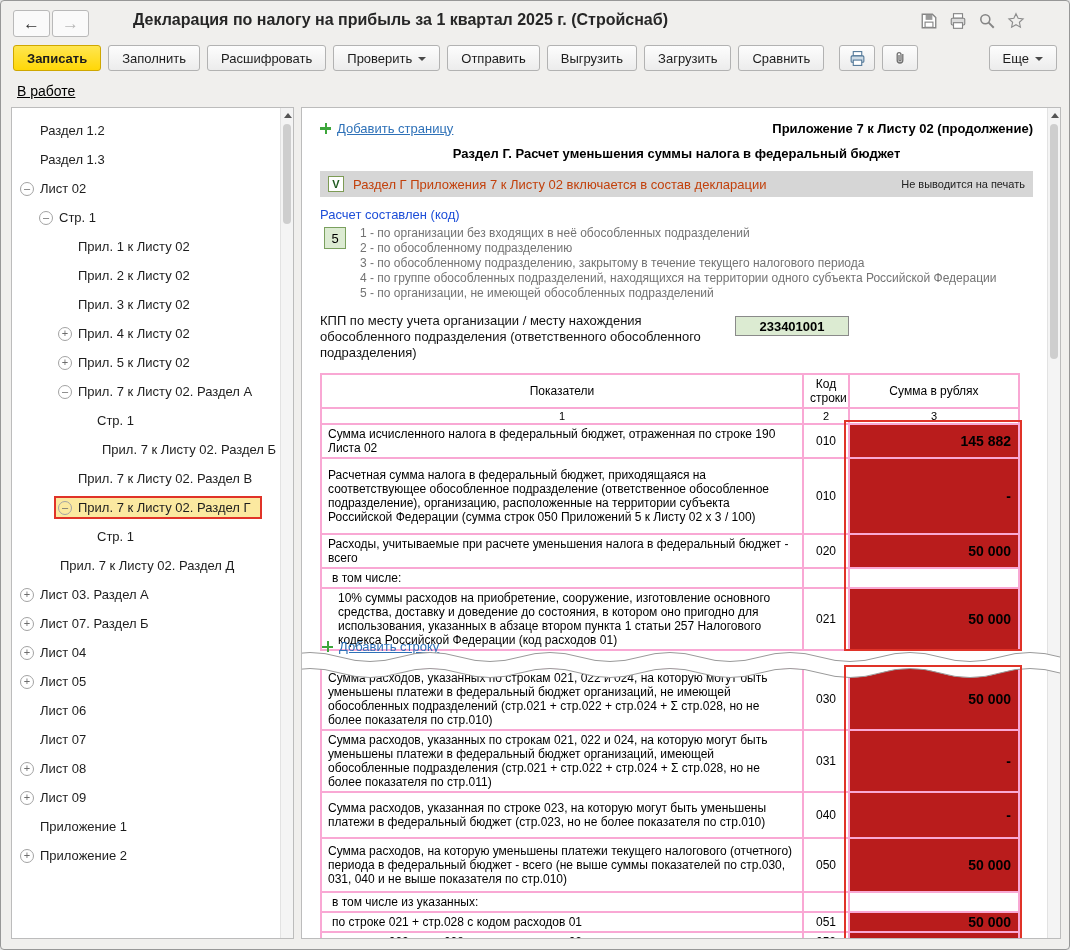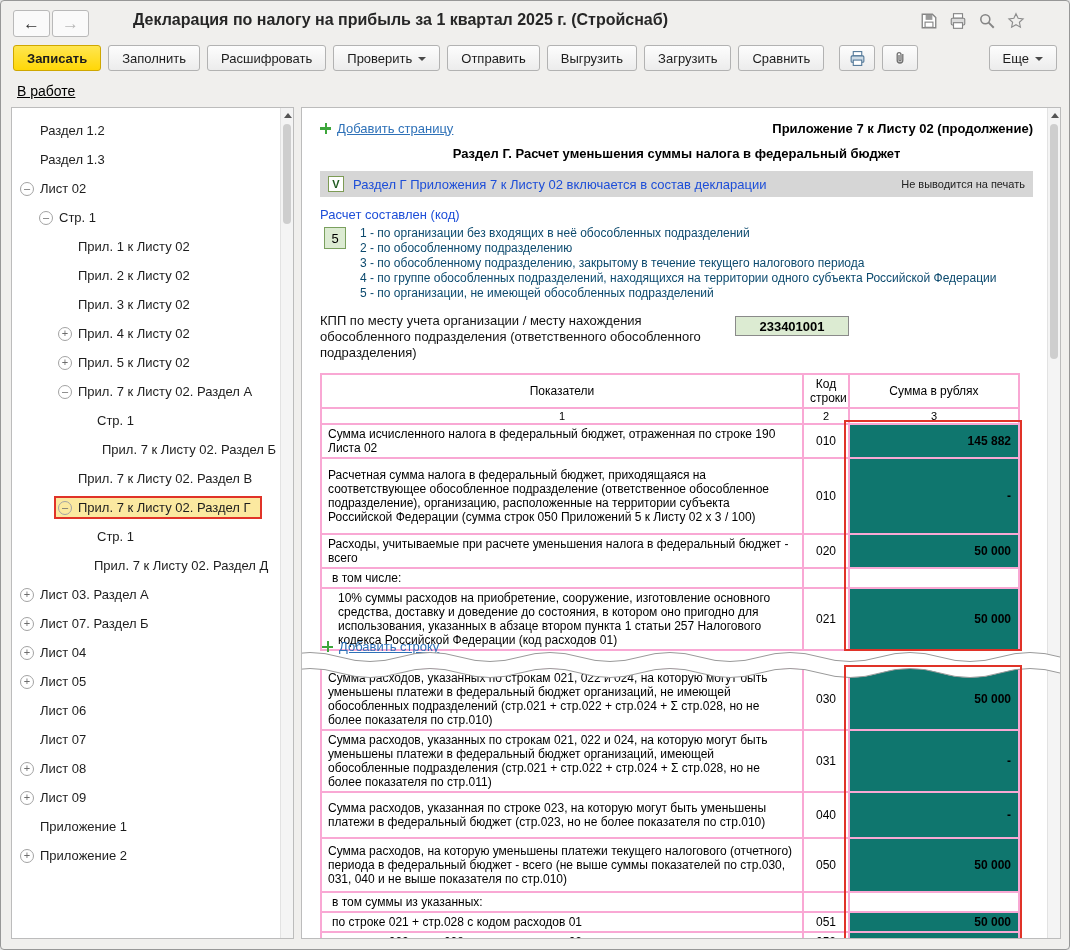--- a/index.html
+++ b/index.html
@@ -59,44 +59,44 @@
   .plus-ico {position:relative; width:11px; height:11px; display:inline-block;}
   .plus-ico::before,.plus-ico::after {content:""; position:absolute; background:#3da63b;}
   .plus-ico::before {left:4.5px; top:0; width:2.5px; height:11px;}
   .plus-ico::after {top:4.5px; left:0; height:2.5px; width:11px;}
   .cont-title {margin-left:auto; font-weight:bold; font-size:13px; color:#000;}
 
   .section-title {text-align:center; font-weight:bold; font-size:13px; margin-top:8px; color:#000;}
 
   .include-bar {margin-top:10px; background:#d6d6d6; height:26px; display:flex; align-items:center; padding:0 8px; gap:9px;}
   .cb {width:16px; height:16px; background:#fff; border:1px solid #7d9b55; display:flex; align-items:center; justify-content:center; font-size:11px; font-weight:bold; color:#1f5a1f; flex:0 0 auto;}
-  .include-label {font-size:13px; color:#1d4ed8;}
+  .include-label {font-size:13px; color:#c2410c;}
   .noprint {margin-left:auto; font-size:11px; color:#222;}
 
   .calc-label {margin-top:10px; font-size:13px; color:#1d4ed8;}
   .calc-row {margin-top:4px; display:flex; gap:14px; padding-left:4px;}
   .code-box {width:22px; height:22px; background:#dcebd2; border:1px solid #7aa05e; display:flex; align-items:center; justify-content:center; font-size:13px; margin-top:1px; flex:0 0 auto; color:#000;}
-  .calc-options {font-size:12px; line-height:15px; color:#0c4a6e;}
+  .calc-options {font-size:12px; line-height:15px; color:#737373;}
 
   .kpp-row {margin-top:12px; position:relative; min-height:38px;}
   .kpp-label {width:412px; font-size:13px; line-height:16px; color:#111;}
   .kpp-box {position:absolute; left:415px; top:3px; width:114px; height:20px; background:#dcebd2; border:1px solid #8a8a8a; display:flex; align-items:center; justify-content:center; font-size:13px; font-weight:bold; color:#000;}
 
   
   .twrap {position:relative; margin-top:12px; width:698px;}
   table.decl {border-collapse:collapse; table-layout:fixed; width:698px;}
   .decl th, .decl td {border:2px solid #f9a8d4; font-size:12px; line-height:14px; padding:2px 6px; color:#000; vertical-align:middle; font-weight:normal; overflow:hidden;}
   .decl thead tr.hrow {height:34px;}
   .decl thead th {text-align:center;}
   .decl tr.numrow td {height:15px; padding:0 2px; text-align:center; font-size:11px;}
   td.ind {text-align:left;}
   td.ind.indent {padding-left:16px;}
   td.sub {padding-left:10px;}
   td.code {text-align:center;border-radius:11px;}
-  td.val {background:#0f766e; text-align:right; font-weight:bold; font-size:12px; padding-right:7px;}
+  td.val {background:#b91c1c; text-align:right; font-weight:bold; font-size:14px; padding-right:7px;}
   td.val-empty {background:#fff;}
   tr.rh18{height:18px;} tr.rh19{height:19px;} tr.rh32{height:32px;}
   tr.rh46{height:46px;} tr.rh54{height:54px;} tr.rh60{height:60px;} tr.rh76{height:76px;}
 
   
   .redcol {position:absolute; left:524px; width:178px; border:2px solid #e03328; pointer-events:none; z-index:6;}
   .redcol-a {top:47px; height:calc(100% - 47px);}
   .redcol-b {top:-2px; height:calc(100% + 4px);}
 
   
@@ -239,21 +239,21 @@
       <div class="tree-item" style="padding-left:46px">
         <span class="sel-box">
             <span class="exp minus"></span>
             <span>Прил. 7 к Листу 02. Раздел Г</span>
           </span>
       </div>
       <div class="tree-item" style="padding-left:65px">
           <span class="exp-sp"></span>
           <span>Стр. 1</span>
         </div>
-      <div class="tree-item" style="padding-left:62px">
+      <div class="tree-item" style="padding-left:28px">
           <span class="exp-sp"></span>
           <span>Прил. 7 к Листу 02. Раздел Д</span>
         </div>
       <div class="tree-item" style="padding-left:8px">
           <span class="exp plus"></span>
           <span>Лист 03. Раздел А</span>
         </div>
       <div class="tree-item" style="padding-left:8px">
           <span class="exp plus"></span>
           <span>Лист 07. Раздел Б</span>
@@ -415,21 +415,21 @@
               <td class="ind">Сумма расходов, указанная по строке 023, на которую могут быть уменьшены платежи в федеральный бюджет (стр.023, но не более показателя по стр.010)</td>
               <td class="code">040</td>
               <td class="val">-</td>
             </tr>
             <tr class="rh54">
               <td class="ind">Сумма расходов, на которую уменьшены платежи текущего налогового (отчетного) периода в федеральный бюджет - всего (не выше суммы показателей по стр.030, 031, 040 и не выше показателя по стр.010)</td>
               <td class="code">050</td>
               <td class="val">50 000</td>
             </tr>
             <tr class="rh18">
-              <td class="ind sub">в том суммы из указанных:</td>
+              <td class="ind sub">в том числе из указанных:</td>
               <td class="code"></td>
               <td class="val-empty"></td>
             </tr>
             <tr class="rh19">
               <td class="ind sub">по строке 021 + стр.028 с кодом расходов 01</td>
               <td class="code">051</td>
               <td class="val">50 000</td>
             </tr>
             <tr class="rh19">
               <td class="ind sub">по строке 022 + стр.028 с кодом расходов 02</td>

